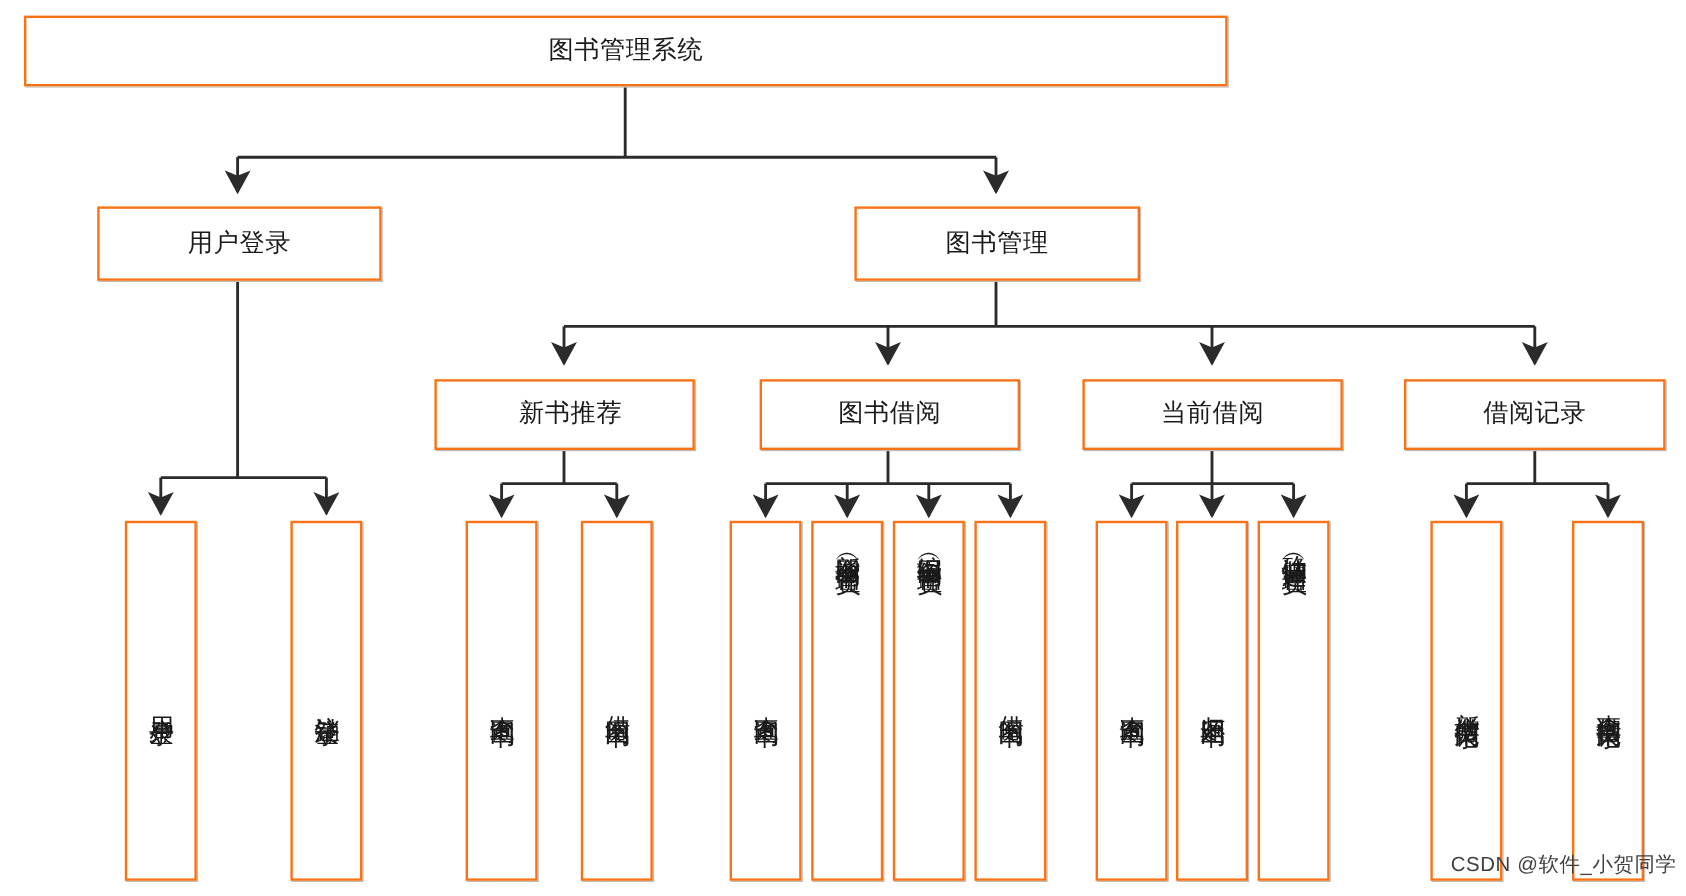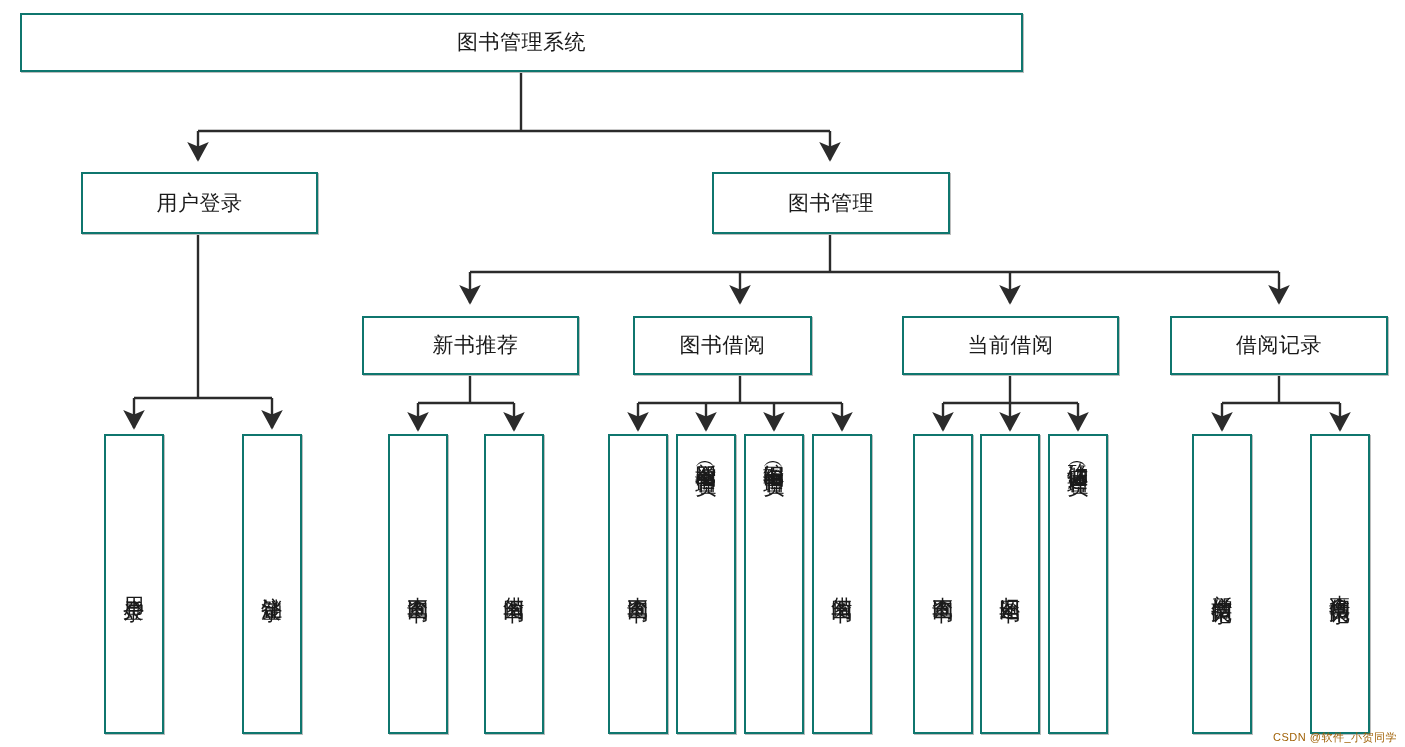--- a/index.html
+++ b/index.html
@@ -23,21 +23,21 @@
     position: absolute;
     left: 0;
     top: 0;
     width: 1405px;
     height: 747px;
     display: block;
   }
   .node-box {
     position: absolute;
     box-sizing: border-box;
-    border: 2px solid #0f766e;
+    border: 2px solid #f97316;
     background: #ffffff;
     display: flex;
     align-items: center;
     justify-content: center;
     box-shadow: 1px 1px 0 #bdbdbd;
   }
   .node-label {
     color: #1a1a1a;
     font-size: 21px;
     line-height: 1.18;
@@ -58,23 +58,23 @@
     letter-spacing: 2px;
     white-space: nowrap;
   }
   .node-box.vertical.centered {
     align-items: center;
     padding-top: 0;
   }
   .watermark {
     position: absolute;
     right: 8px;
-    bottom: 2px;
-    font-size: 11px;
-    color: #a16207;
+    bottom: 15px;
+    font-size: 17px;
+    color: #404040;
     letter-spacing: 0.5px;
     white-space: nowrap;
     pointer-events: none;
   }
 </style>
 </head>
 <body>
 
 <div id="diagram-root">
 
@@ -140,21 +140,21 @@
   </div>
 
   <div class="node-box" style="left:712px; top:172px; width:238px; height:62px;">
     <span class="node-label">图书管理</span>
   </div>
 
   <div class="node-box" style="left:362px; top:316px; width:217px; height:59px;padding-left:10px;">
     <span class="node-label">新书推荐</span>
   </div>
 
-  <div class="node-box" style="left:633px; top:316px; width:179px; height:59px;">
+  <div class="node-box" style="left:633px; top:316px; width:217px; height:59px;">
     <span class="node-label">图书借阅</span>
   </div>
 
   <div class="node-box" style="left:902px; top:316px; width:217px; height:59px;">
     <span class="node-label">当前借阅</span>
   </div>
 
   <div class="node-box" style="left:1170px; top:316px; width:218px; height:59px;">
     <span class="node-label">借阅记录</span>
   </div>

